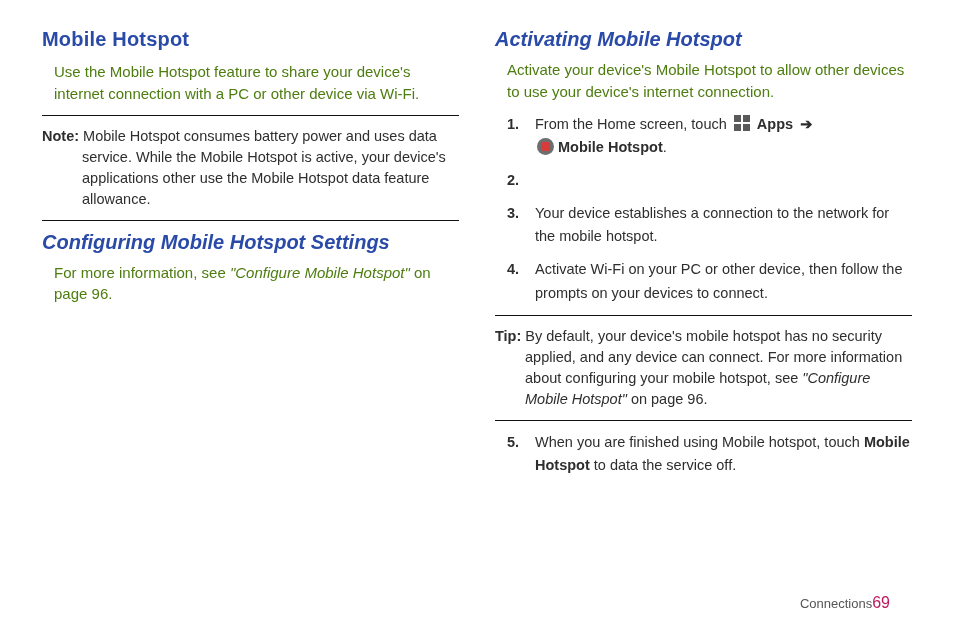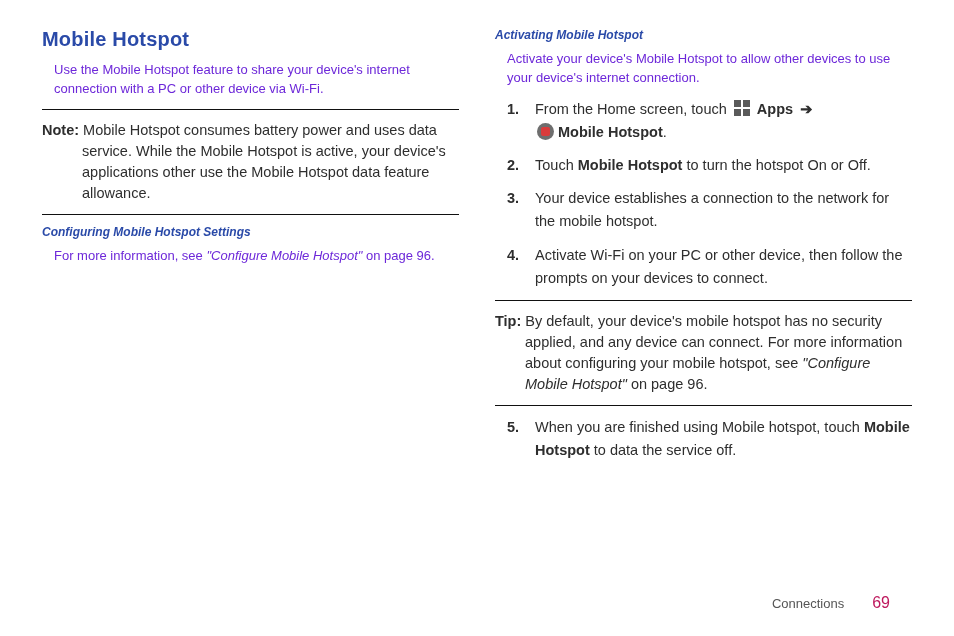--- a/index.html
+++ b/index.html
@@ -16,29 +16,29 @@
     .col { flex: 1; }
     h1.section-title {
       color: #2a4aa8;
       font-size: 20px;
       font-weight: 900;
       margin-bottom: 10px;
       letter-spacing: 0.2px;
     }
     h2.subhead {
       color: #2a4aa8;
-      font-size: 12px;
+      font-size: 20px;
       font-style: italic;
       font-weight: 900;
       margin-bottom: 8px;
     }
     p.body {
-      font-size: 13px;
+      font-size: 15px;
       line-height: 1.45;
-      color: #6d28d9;
+      color: #4d7c0f;
       margin-bottom: 10px;
     }
     .indent-1 { padding-left: 12px; }
     .ref-italic { font-style: italic; }
     hr.rule { border: none; border-top: 1.5px solid #111; margin: 6px 0 10px 0; }
     .callout {
       margin: 2px 0 10px 0;
     }
     .callout-body {
       font-size: 14.5px;
@@ -87,21 +87,20 @@
       background: #d93b3b;
     }
     .arrow { font-weight: 700; margin-left: 3px; }
     .footer {
       position: absolute;
       bottom: 24px;
       right: 64px;
       font-size: 13px;
       color: #555;
       display: flex;
-      gap: 28px;
       align-items: baseline;
     }
     .footer .pg { font-size: 16px; color: #be185d; }
   </style>
 </head>
 <body>
 
 <div class="columns">
   <div class="col">
     <h1 class="section-title">Mobile Hotspot</h1>
@@ -129,23 +128,20 @@
     <ol class="step-list">
       <li class="step-item">
         <span class="step-num">1.</span>
         <span class="step-text">
           <span>From the Home screen, touch </span><span class="icon-apps"></span> <b>Apps</b> <span class="arrow">➔</span><br>
           <span class="icon-hotspot"></span><b>Mobile Hotspot</b><span>.</span>
         </span>
       </li>
       <li class="step-item">
         <span class="step-num">2.</span>
-        <span class="step-text">
-          <span>Touch </span><b>Mobile Hotspot</b><span> to turn the hotspot On or Off.</span>
-        </span>
       </li>
       <li class="step-item">
         <span class="step-num">3.</span>
         <span class="step-text">Your device establishes a connection to the network for the mobile hotspot.</span>
       </li>
       <li class="step-item">
         <span class="step-num">4.</span>
         <span class="step-text">Activate Wi-Fi on your PC or other device, then follow the prompts on your devices to connect.</span>
       </li>
     </ol>

